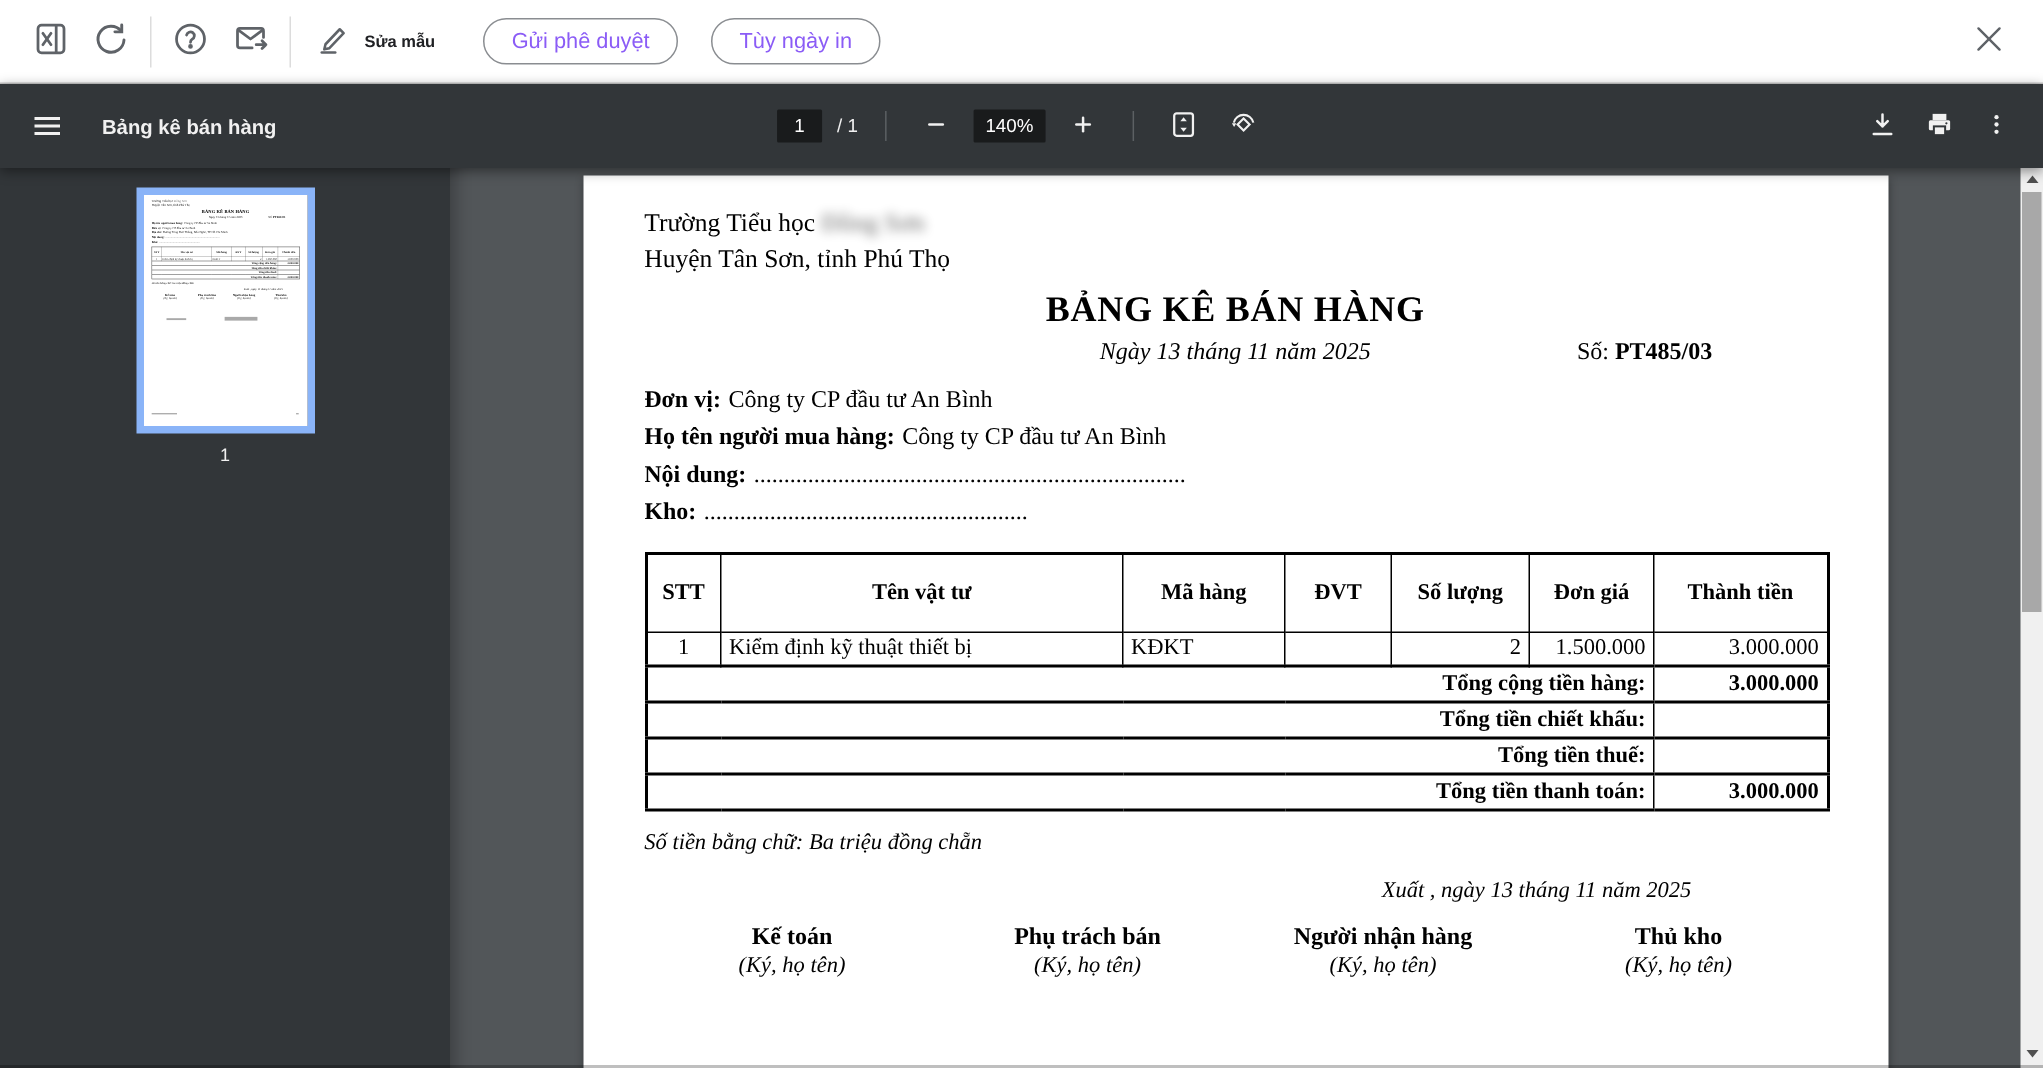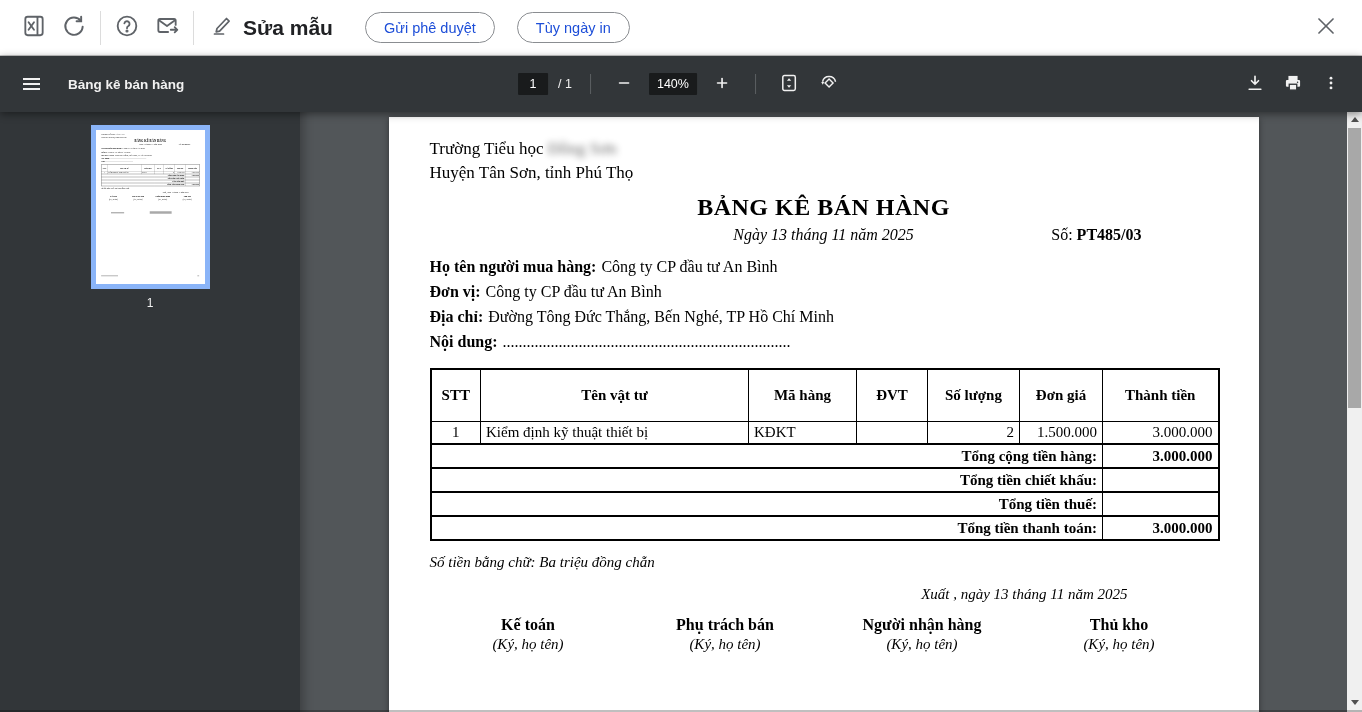--- a/index.html
+++ b/index.html
@@ -7,23 +7,23 @@
               font-family:"Liberation Sans", sans-serif; }
 
   
   .top-toolbar { height:56px; background:#fff; border-bottom:1px solid #c8c8c8;
                  display:flex; align-items:center; padding:0 14px; }
   .tt-iconbtn { width:40px; height:40px; border:none; background:none; display:flex;
                 align-items:center; justify-content:center; cursor:pointer; border-radius:50%; }
   .tt-divider { width:1px; height:34px; background:#dcdcdc; margin:0 6px; }
   .tt-edit { display:flex; align-items:center; gap:9px; border:none; background:none;
              cursor:pointer; padding:6px 10px; }
-  .tt-edit span { font-size:21px; color:#202124; font-weight:700; }
+  .tt-edit span { font-size:11px; color:#202124; font-weight:700; }
   .pill-btn { height:31px; border:1px solid #8a8d91; border-radius:16px; background:#fff;
-              color:#1d4ed8; font-size:14.5px; padding:0 18px; margin-left:22px; cursor:pointer;
+              color:#8b5cf6; font-size:14.5px; padding:0 18px; margin-left:22px; cursor:pointer;
               font-family:"Liberation Sans",sans-serif; }
   .tt-spacer { flex:1; }
   .tt-close { width:44px; height:44px; border:none; background:none; cursor:pointer;
               display:flex; align-items:center; justify-content:center; }
 
   
   .pdf-toolbar { height:56px; background:#323639; position:relative; z-index:6;
                  display:flex; align-items:center; color:#f1f1f1;
                  box-shadow:0 2px 8px rgba(0,0,0,.45); }
   .hamburger { width:46px; height:40px; border:none; background:none; cursor:pointer;
@@ -374,24 +374,24 @@
         <div class="org-line">Huyện Tân Sơn, tỉnh Phú Thọ</div>
 
         <div class="doc-title">BẢNG KÊ BÁN HÀNG</div>
 
         <div class="date-row">
           <span class="date">Ngày 13 tháng 11 năm 2025</span>
           <span class="doc-no"><span>Số:</span> <b>PT485/03</b></span>
         </div>
 
         <div class="info-block">
+          <div class="info-line"><span class="lbl">Đơn vị:</span><span class="val">Công ty CP đầu tư An Bình</span></div>
           <div class="info-line"><span class="lbl">Họ tên người mua hàng:</span><span class="val">Công ty CP đầu tư An Bình</span></div>
-          <div class="info-line"><span class="lbl">Đơn vị:</span><span class="val">Công ty CP đầu tư An Bình</span></div>
-          <div class="info-line"><span class="lbl">Địa chỉ:</span><span class="val">Đường Tông Đức Thắng, Bến Nghé, TP Hồ Chí Minh</span></div>
           <div class="info-line"><span class="lbl">Nội dung:</span><span class="val">........................................................................</span></div>
+          <div class="info-line"><span class="lbl">Kho:</span><span class="val">......................................................</span></div>
         </div>
 
         <table class="goods">
           <colgroup>
             <col style="width:50px">
               <col style="width:268px">
               <col style="width:108px">
             <col style="width:71px">
               <col style="width:92px">
               <col style="width:83px">

